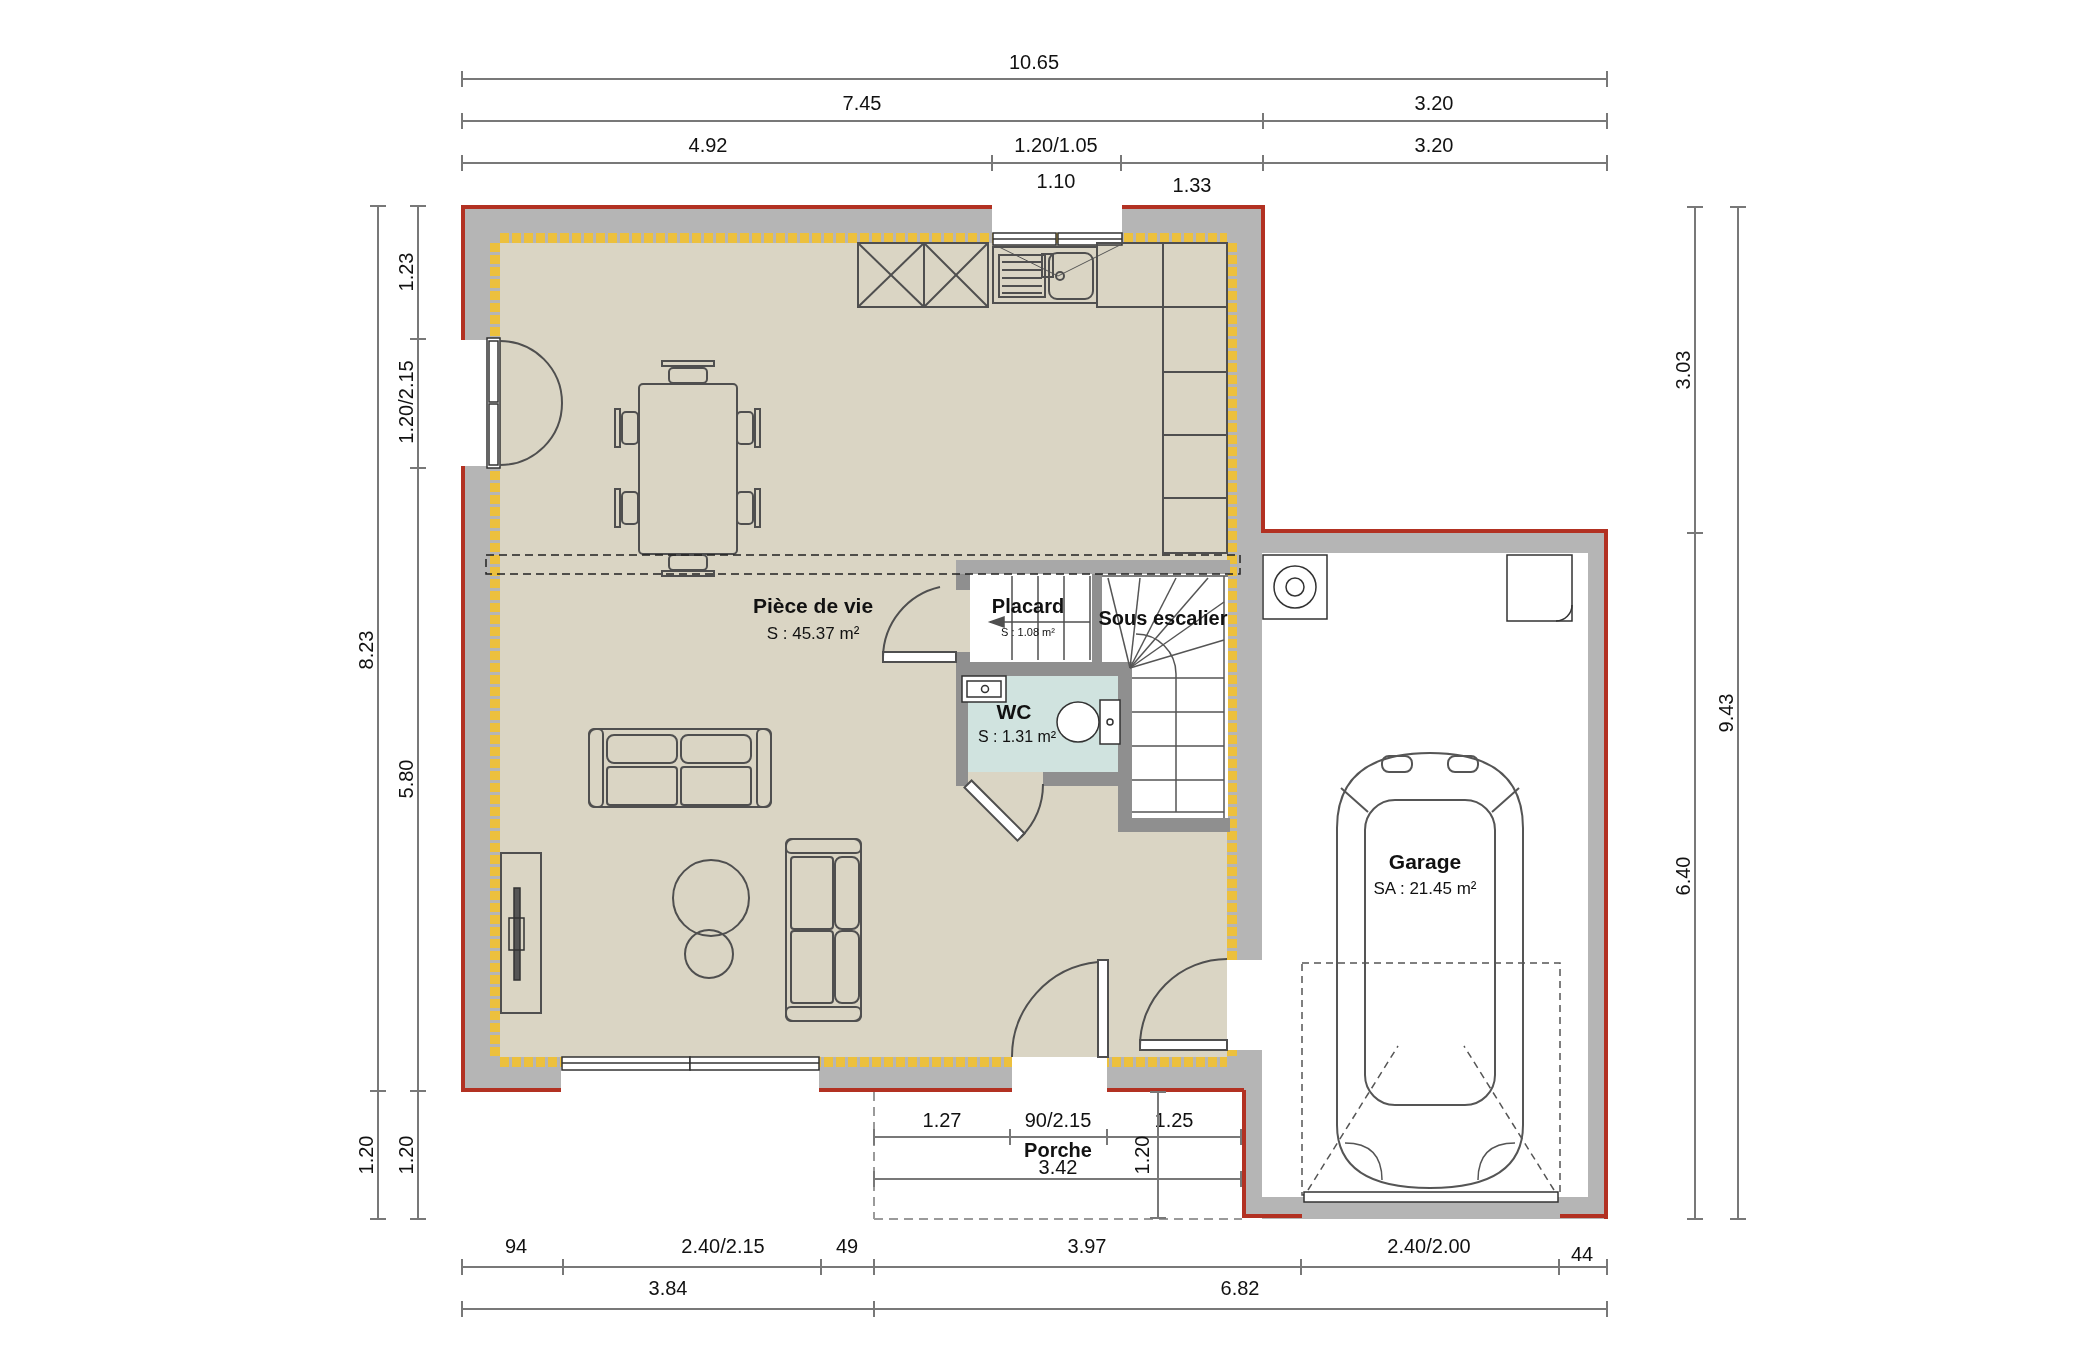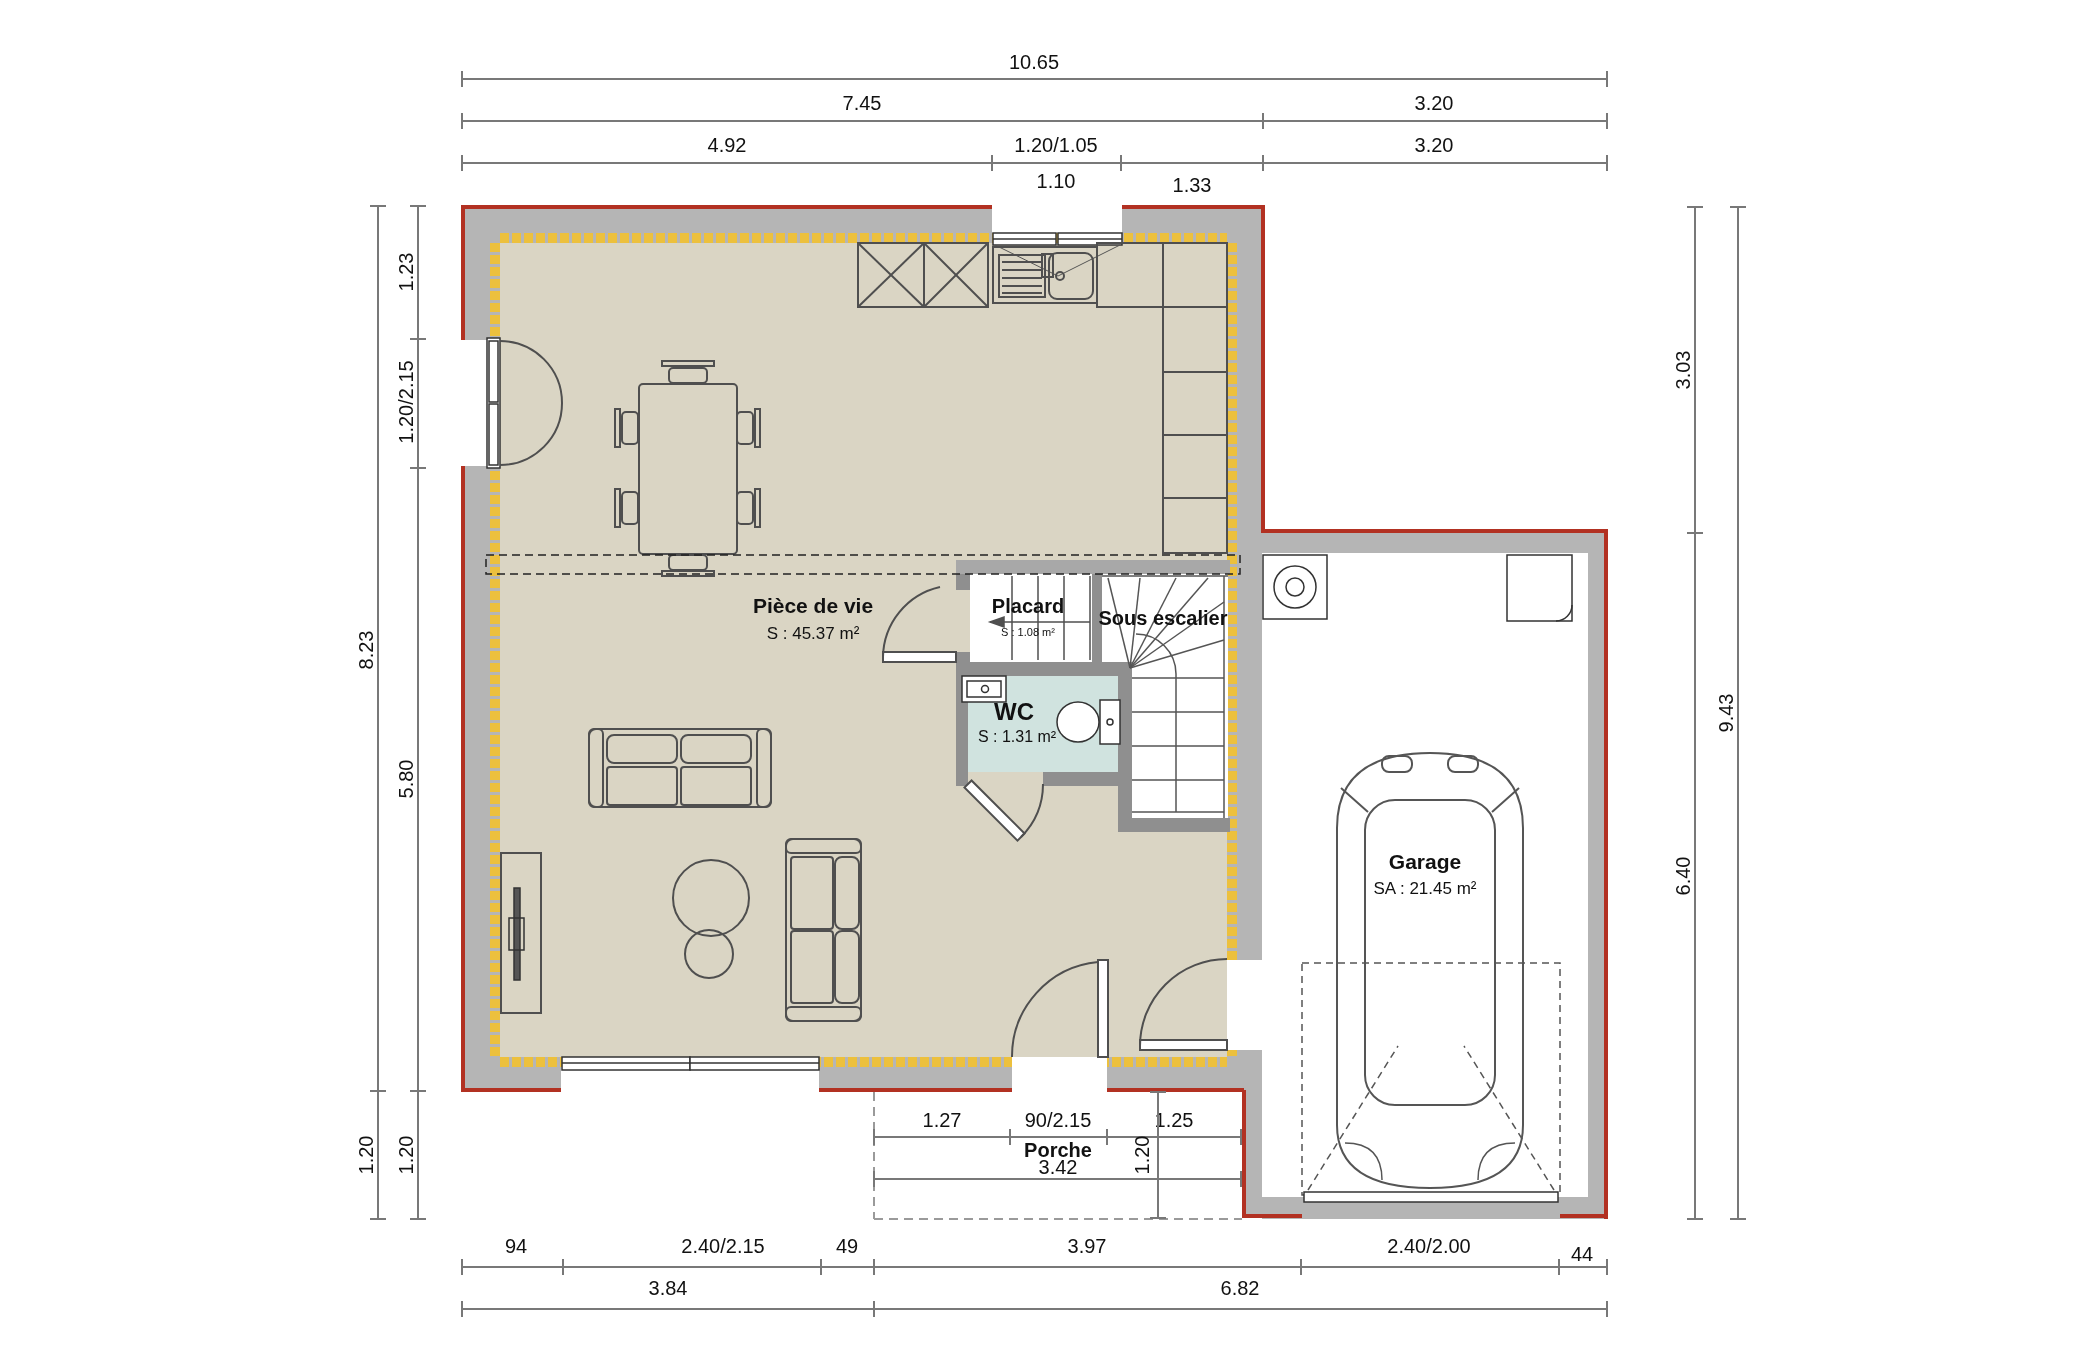--- a/index.html
+++ b/index.html
@@ -259,21 +259,21 @@
       <line x1="874" y1="1092" x2="874" y2="1219"></line>
       <line x1="874" y1="1219" x2="1242" y2="1219"></line>
     </g>
   </svg>
 
   <div class="rname" style="left:813px;top:606px;">Pièce de vie</div>
   <div class="rarea" style="left:813px;top:634px;">S : 45.37 m²</div>
   <div class="rname" style="left:1028px;top:606px;font-size:20px;">Placard</div>
   <div class="rarea" style="left:1028px;top:632px;font-size:11px;">S : 1.08 m²</div>
   <div class="rname" style="left:1163px;top:618px;font-size:20px;">Sous escalier</div>
-  <div class="rname" style="left:1014px;top:712px;font-size:24px;">WC</div>
+  <div class="rname" style="left:1014px;top:712px;font-size:21px;">WC</div>
   <div class="rarea" style="left:1017px;top:737px;font-size:16px;">S : 1.31 m²</div>
   <div class="rname" style="left:1425px;top:862px;">Garage</div>
   <div class="rarea" style="left:1425px;top:889px;">SA : 21.45 m²</div>
   <div class="rname" style="left:1058px;top:1150px;font-size:20px;">Porche</div>
 
   <div class="dl-h" style="left:462px;top:78px;width:1145px;"></div>
   <div class="tk-v" style="left:461px;top:71px;"></div>
   <div class="tk-v" style="left:1606px;top:71px;"></div>
   <div class="dim" style="left:1034px;top:62px;">10.65</div>
 
@@ -283,21 +283,21 @@
   <div class="tk-v" style="left:1606px;top:113px;"></div>
   <div class="dim" style="left:862px;top:103px;">7.45</div>
   <div class="dim" style="left:1434px;top:103px;">3.20</div>
 
   <div class="dl-h" style="left:462px;top:162px;width:1145px;"></div>
   <div class="tk-v" style="left:461px;top:155px;"></div>
   <div class="tk-v" style="left:991px;top:155px;"></div>
   <div class="tk-v" style="left:1120px;top:155px;"></div>
   <div class="tk-v" style="left:1262px;top:155px;"></div>
   <div class="tk-v" style="left:1606px;top:155px;"></div>
-  <div class="dim" style="left:727px;top:145px;text-align:right;">4.92</div>
+  <div class="dim" style="left:708px;top:145px;text-align:right;">4.92</div>
   <div class="dim" style="left:1056px;top:145px;">1.20/1.05</div>
   <div class="dim" style="left:1192px;top:145px;margin-top:40px;">1.33</div>
   <div class="dim" style="left:1434px;top:145px;">3.20</div>
   <div class="dim" style="left:1056px;top:181px;">1.10</div>
 
   <div class="dl-v" style="left:377px;top:206px;height:1013px;"></div>
   <div class="tk-h" style="left:370px;top:205px;"></div>
   <div class="tk-h" style="left:370px;top:1090px;"></div>
   <div class="tk-h" style="left:370px;top:1218px;"></div>
   <div class="dim rot" style="left:366px;top:650px;">8.23</div>

